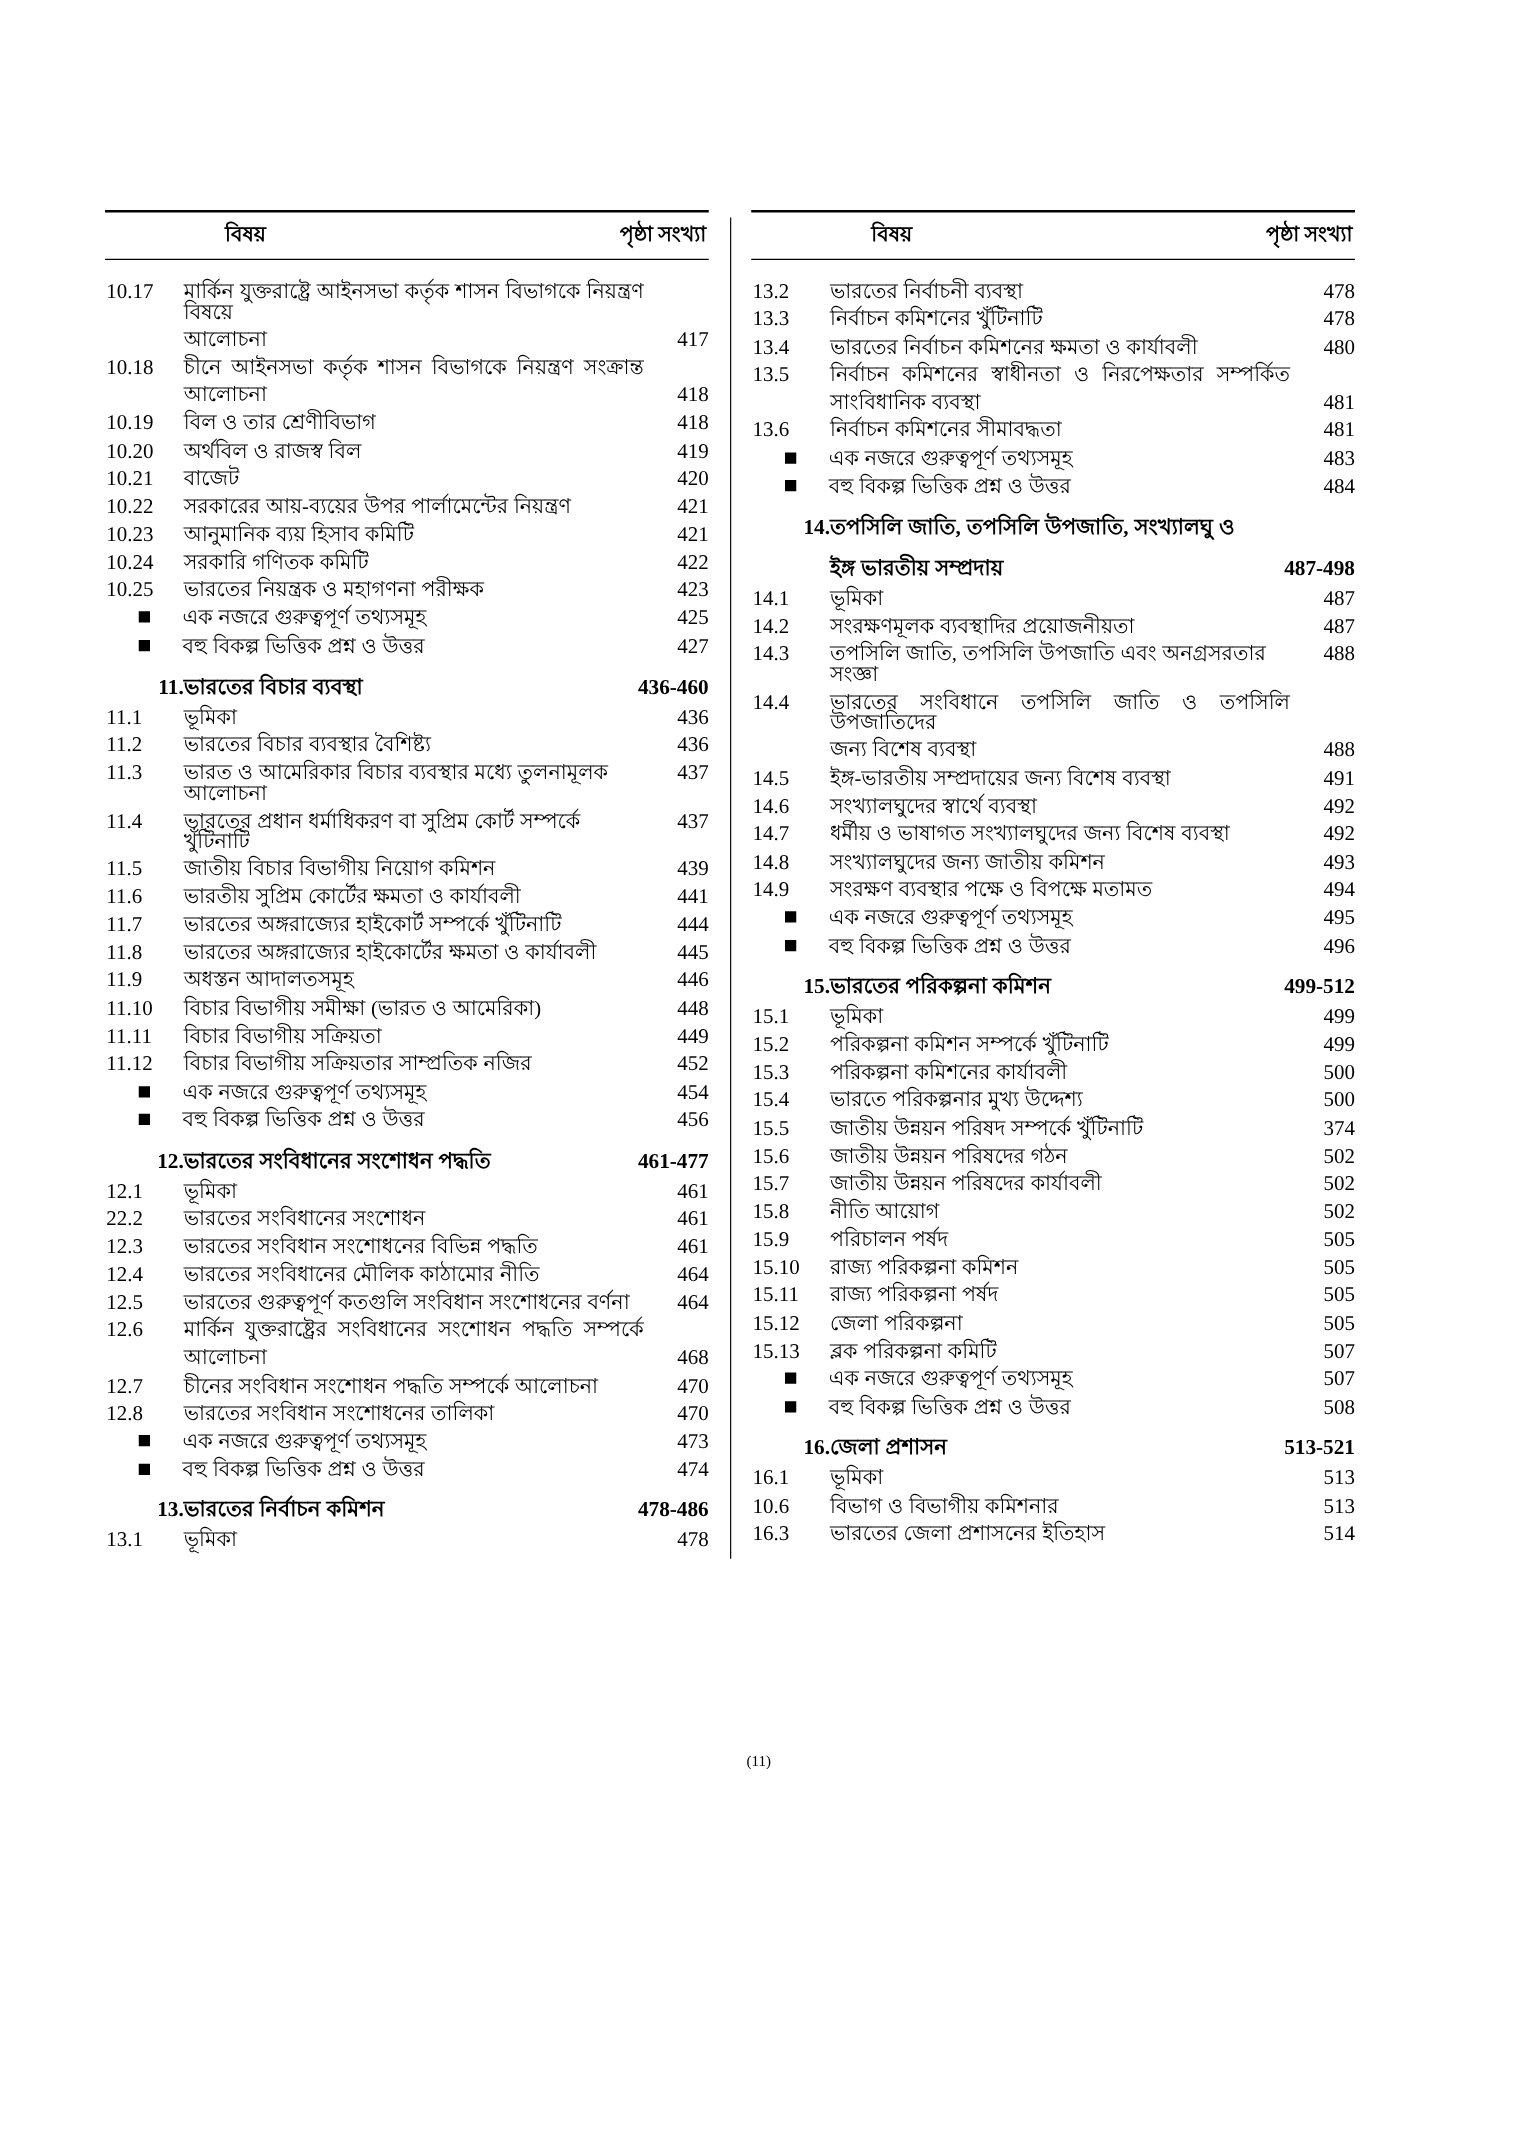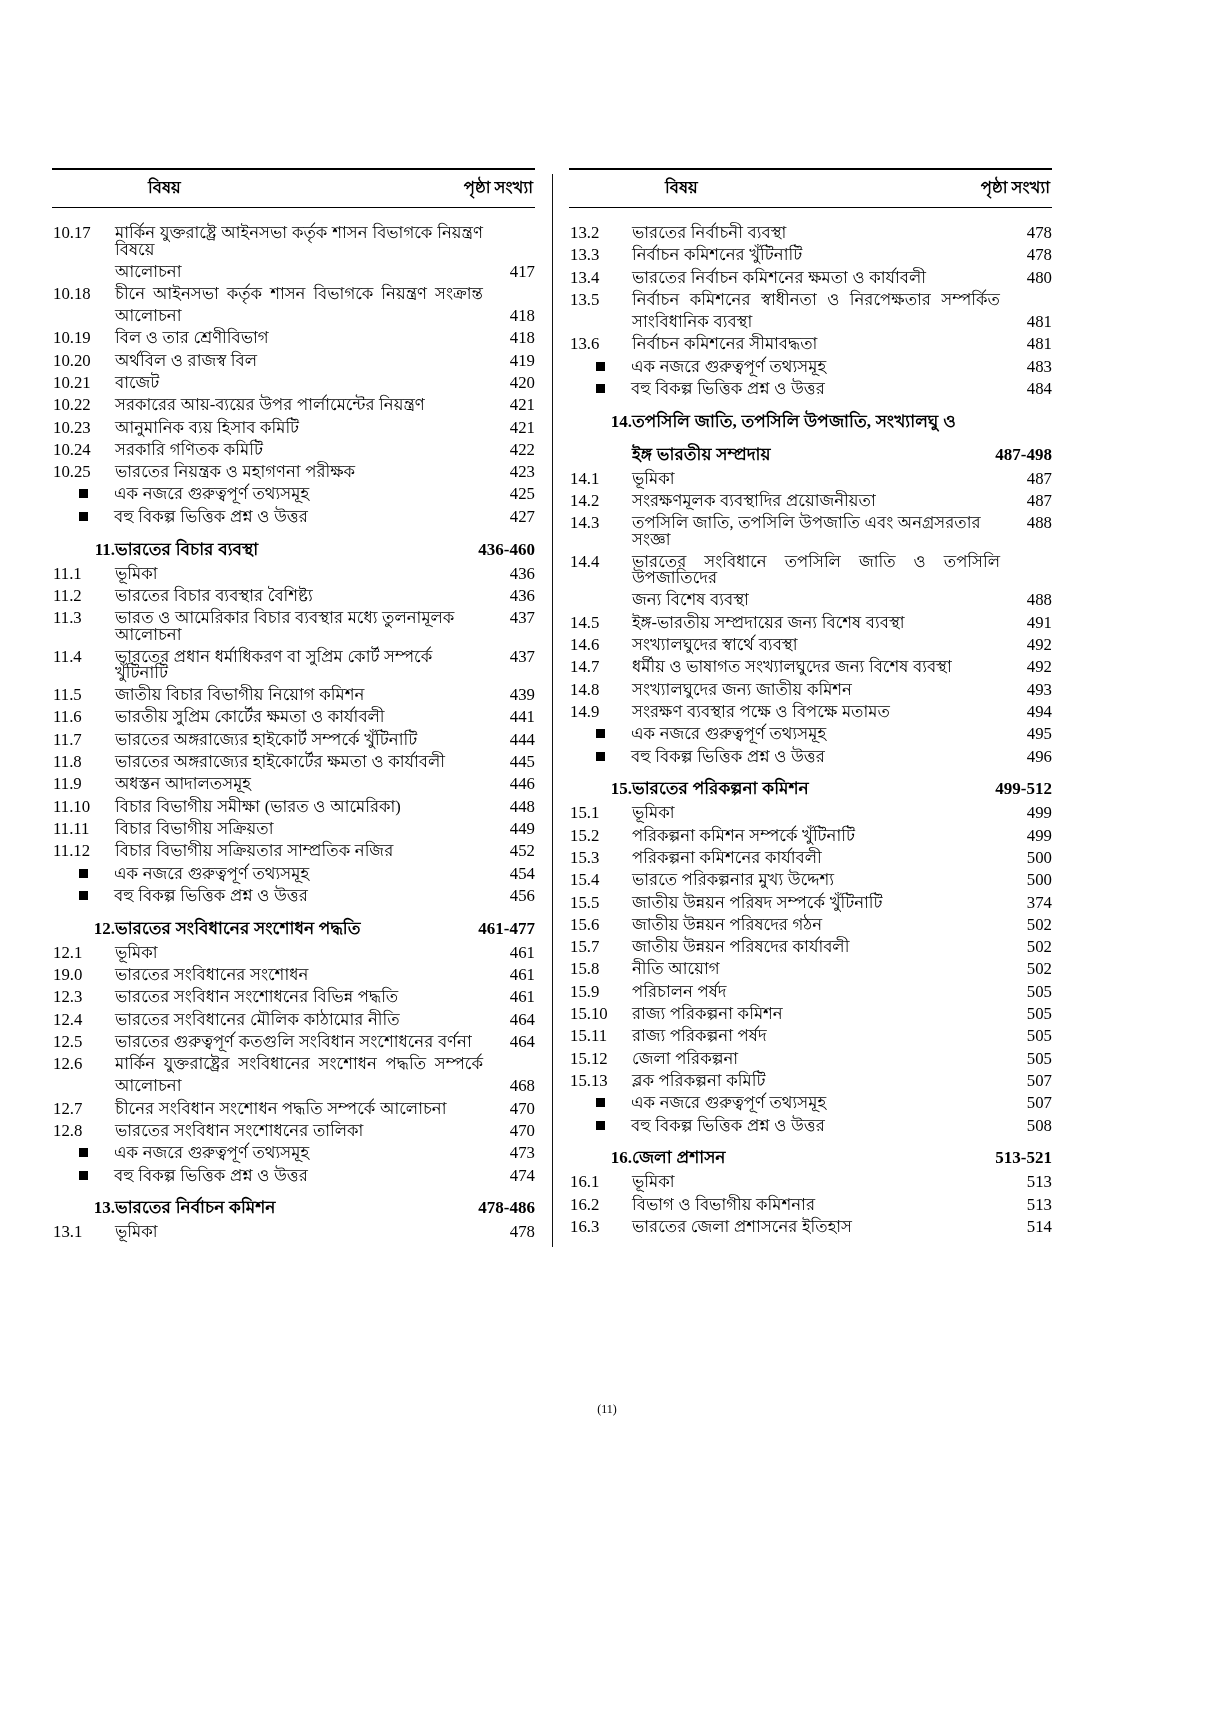--- a/index.html
+++ b/index.html
@@ -11,21 +11,21 @@
     position: relative;
     width: 1214px;
     height: 1718px;
     background: #ffffff;
     font-family: "Liberation Serif", "DejaVu Serif", serif;
     color: #000000;
     overflow: hidden;
   }
   .toc-wrap {
     position: absolute;
-    left: 52px;
+    left: 84px;
     top: 168px;
     width: 1080px;
     display: flex;
     flex-direction: row;
     align-items: flex-start;
   }
   .col {
     width: 483px;
     flex: 0 0 483px;
   }
@@ -312,21 +312,21 @@
             <span class="num">12.</span>
             <span class="title">ভারতের সংবিধানের সংশোধন পদ্ধতি</span>
             <span class="pg">461-477</span>
           </div>
           <div class="row">
             <span class="num">12.1</span>
             <span class="title">ভূমিকা</span>
             <span class="pg">461</span>
           </div>
           <div class="row">
-            <span class="num">19.0</span>
+            <span class="num">22.2</span>
             <span class="title">ভারতের সংবিধানের সংশোধন</span>
             <span class="pg">461</span>
           </div>
           <div class="row">
             <span class="num">12.3</span>
             <span class="title">ভারতের সংবিধান সংশোধনের বিভিন্ন পদ্ধতি</span>
             <span class="pg">461</span>
           </div>
           <div class="row">
             <span class="num">12.4</span>
@@ -589,21 +589,21 @@
             <span class="num">16.</span>
             <span class="title">জেলা প্রশাসন</span>
             <span class="pg">513-521</span>
           </div>
           <div class="row">
             <span class="num">16.1</span>
             <span class="title">ভূমিকা</span>
             <span class="pg">513</span>
           </div>
           <div class="row">
-            <span class="num">16.2</span>
+            <span class="num">10.6</span>
             <span class="title">বিভাগ ও বিভাগীয় কমিশনার</span>
             <span class="pg">513</span>
           </div>
           <div class="row">
             <span class="num">16.3</span>
             <span class="title">ভারতের জেলা প্রশাসনের ইতিহাস</span>
             <span class="pg">514</span>
           </div>
         </div>
     </div>

